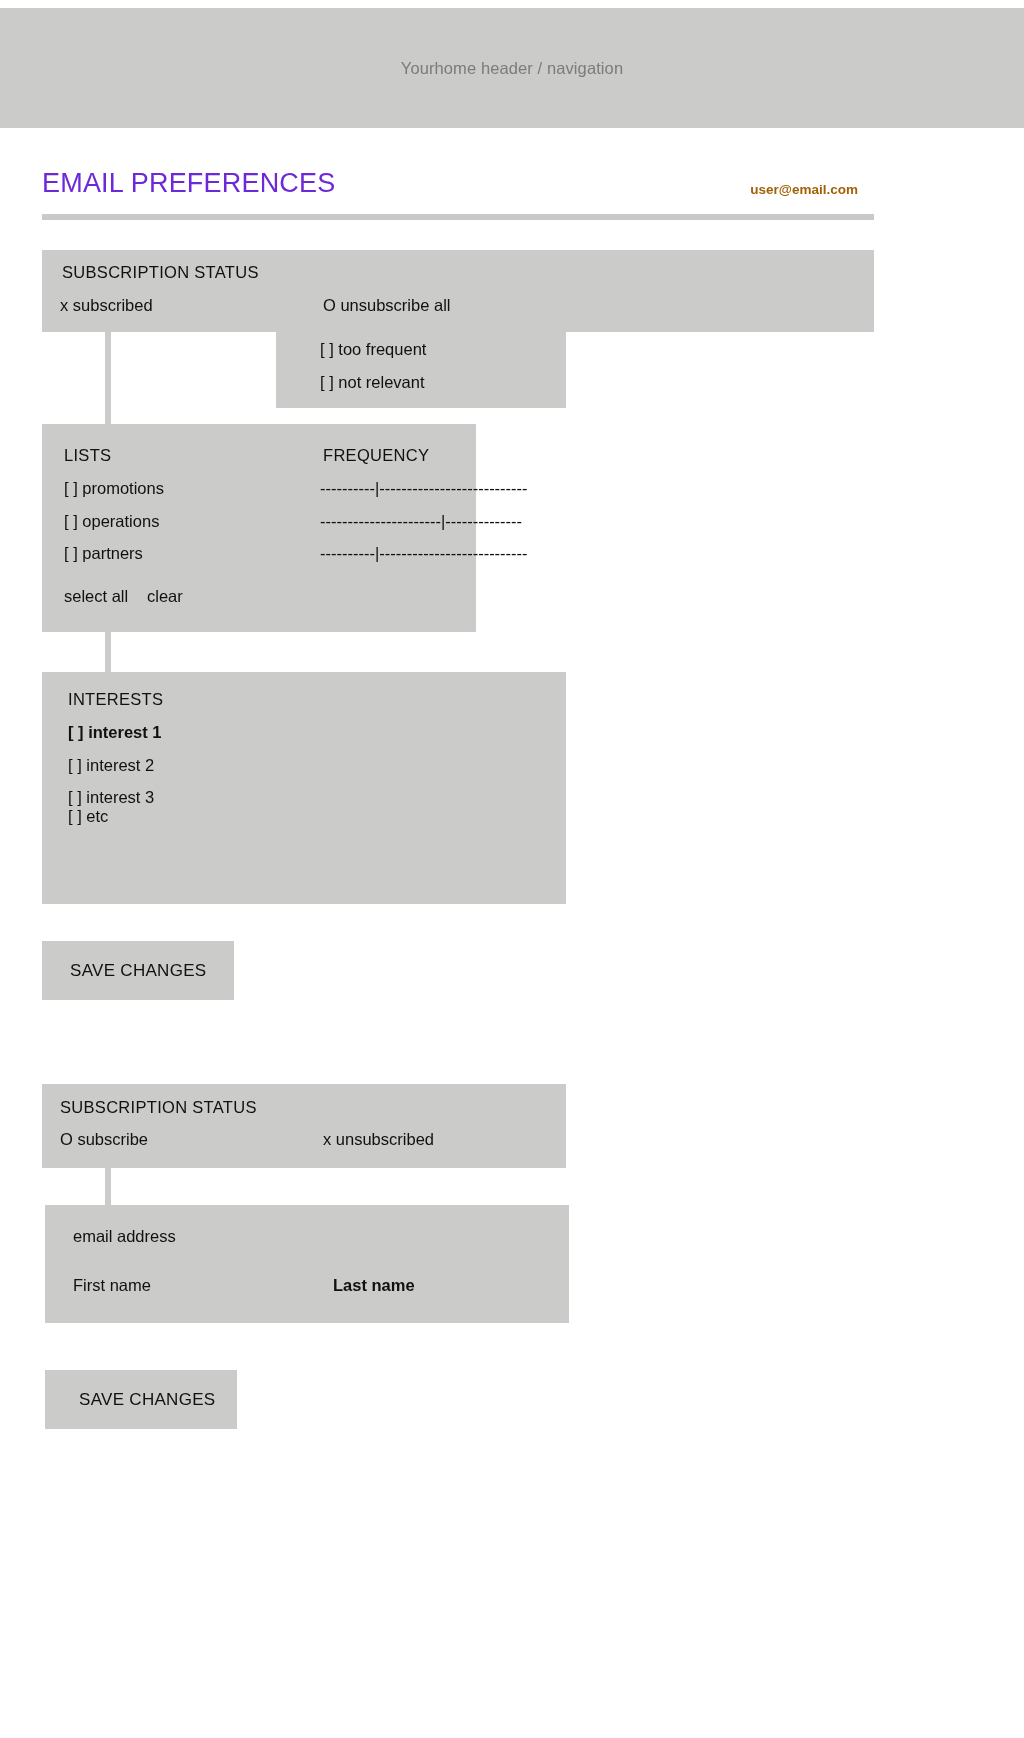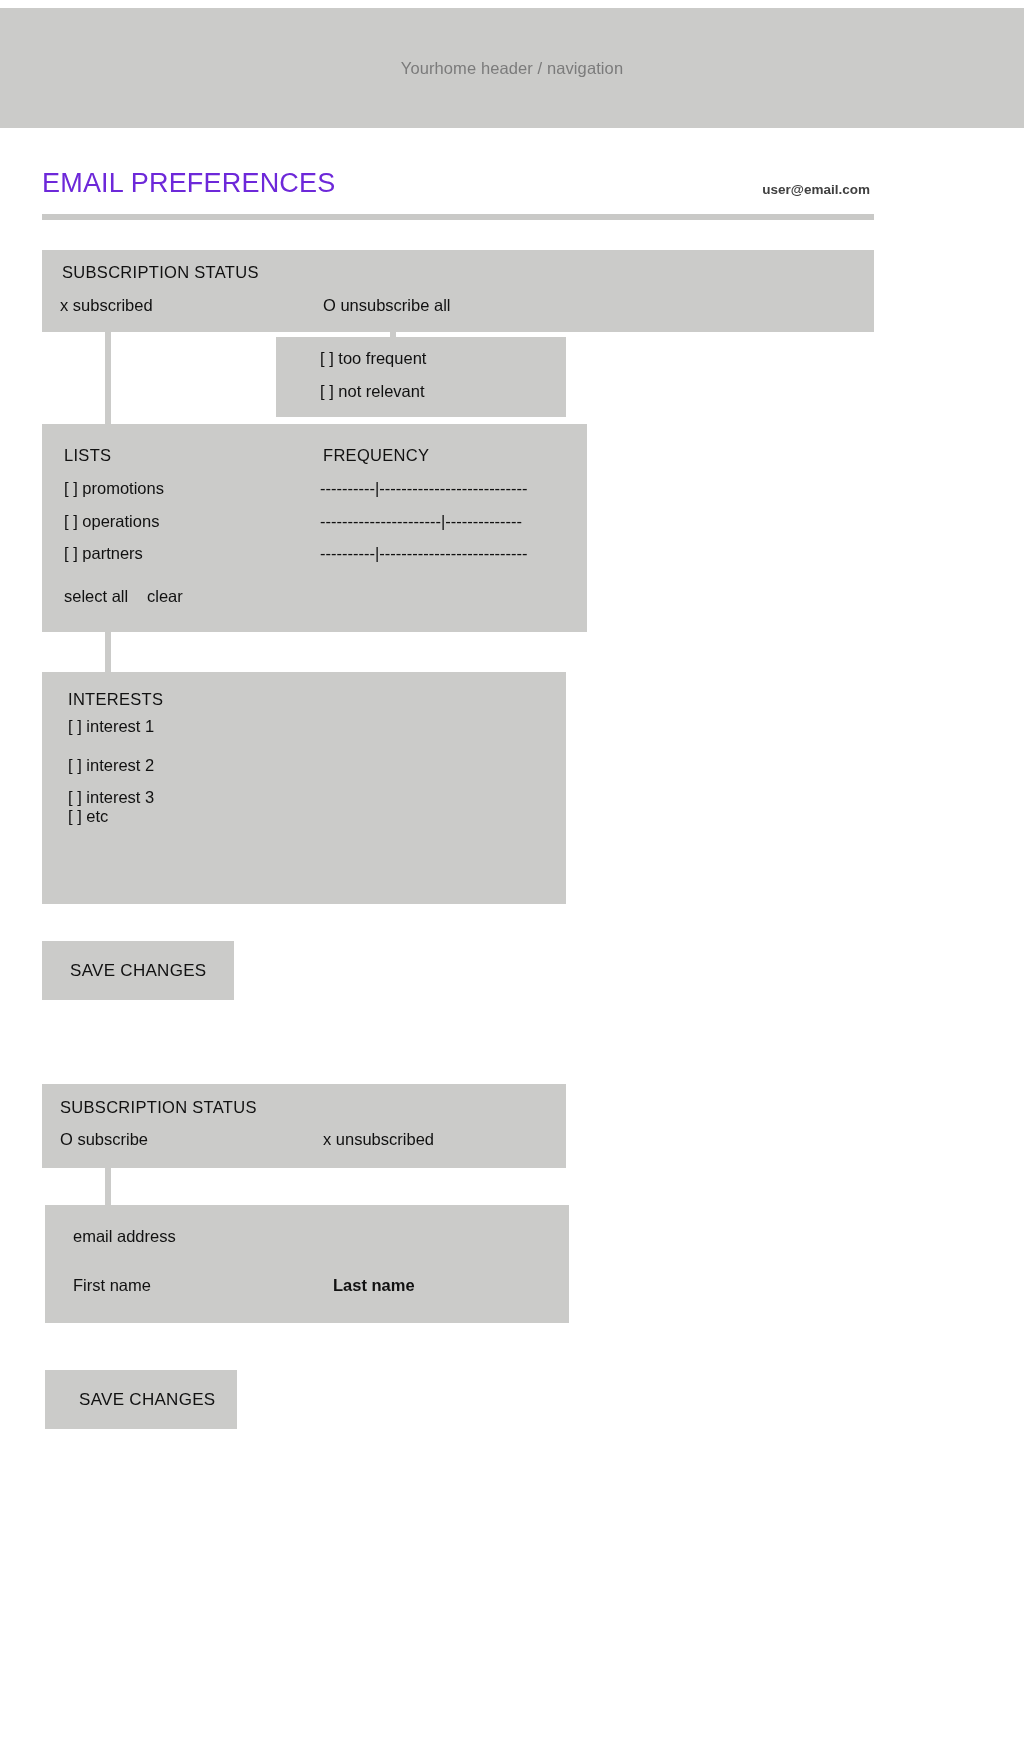--- a/index.html
+++ b/index.html
@@ -48,25 +48,25 @@
     left: 0;
     top: 0;
     font-size: 27px;
     font-weight: 400;
     letter-spacing: .2px;
     color: #6d28d9;
     white-space: nowrap;
   }
   .user-email {
     position: absolute;
-    right: 4px;
+    right: 16px;
     top: 14px;
     font-size: 13.5px;
     font-weight: 700;
-    color: #404040;
+    color: #a16207;
     white-space: nowrap;
   }
   .title-rule {
     position: absolute;
     left: 42px;
     top: 214px;
     width: 832px;
     height: 6px;
     background: #c9c9c7;
   }
@@ -145,47 +145,47 @@
 
 <div class="panel" style="left:42px; top:250px; width:832px; height:82px;">
   <div class="panel-heading" style="left:20px; top:13px;">SUBSCRIPTION STATUS</div>
   <div class="row-text" style="left:18px; top:46px;">x subscribed</div>
   <div class="row-text" style="left:281px; top:46px;">O unsubscribe all</div>
 </div>
 
 <div class="connector" style="left:105px; top:332px; width:6px; height:92px;"></div>
 <div class="connector" style="left:390px; top:332px; width:6px; height:12px;"></div>
 
-<div class="panel" style="left:276px; top:337px; width:290px; height:80px;">
+<div class="panel" style="left:276px; top:328px; width:290px; height:80px;">
   <div class="row-text" style="left:44px; top:12px;">[ ] too frequent</div>
   <div class="row-text" style="left:44px; top:45px;">[ ] not relevant</div>
 </div>
 
-<div class="panel" style="left:42px; top:424px; width:545px; height:208px;">
+<div class="panel" style="left:42px; top:424px; width:434px; height:208px;">
   <div class="panel-heading" style="left:22px; top:22px;">LISTS</div>
   <div class="panel-heading" style="left:281px; top:22px;">FREQUENCY</div>
 
   <div class="row-text" style="left:22px; top:55px;">[ ] promotions</div>
   <div class="freq-slider" style="left:278px; top:55px;">----------|---------------------------</div>
 
   <div class="row-text" style="left:22px; top:88px;">[ ] operations</div>
   <div class="freq-slider" style="left:278px; top:88px;">----------------------|--------------</div>
 
   <div class="row-text" style="left:22px; top:120px;">[ ] partners</div>
   <div class="freq-slider" style="left:278px; top:120px;">----------|---------------------------</div>
 
   <div class="small-link" style="left:22px; top:163px;">select all</div>
   <div class="small-link" style="left:105px; top:163px;">clear</div>
 </div>
 
 <div class="connector" style="left:105px; top:632px; width:6px; height:40px;"></div>
 
 <div class="panel" style="left:42px; top:672px; width:524px; height:232px;">
   <div class="panel-heading" style="left:26px; top:18px;text-align:right;">INTERESTS</div>
-  <div class="row-text" style="left:26px; top:45px;">[ ] interest 1</div>
+  <div class="row-text" style="left:26px; top:51px;font-weight:bold;">[ ] interest 1</div>
   <div class="row-text" style="left:26px; top:84px;">[ ] interest 2</div>
   <div class="row-text" style="left:26px; top:116px;">[ ] interest 3</div>
   <div class="row-text" style="left:26px; top:135px;">[ ] etc</div>
 </div>
 
 <div class="btn" style="left:42px; top:941px; width:192px; height:59px;">
   <span class="btn-label" style="margin-left:28px;">SAVE CHANGES</span>
 </div>
 
 <div class="panel" style="left:42px; top:1084px; width:524px; height:84px;">

